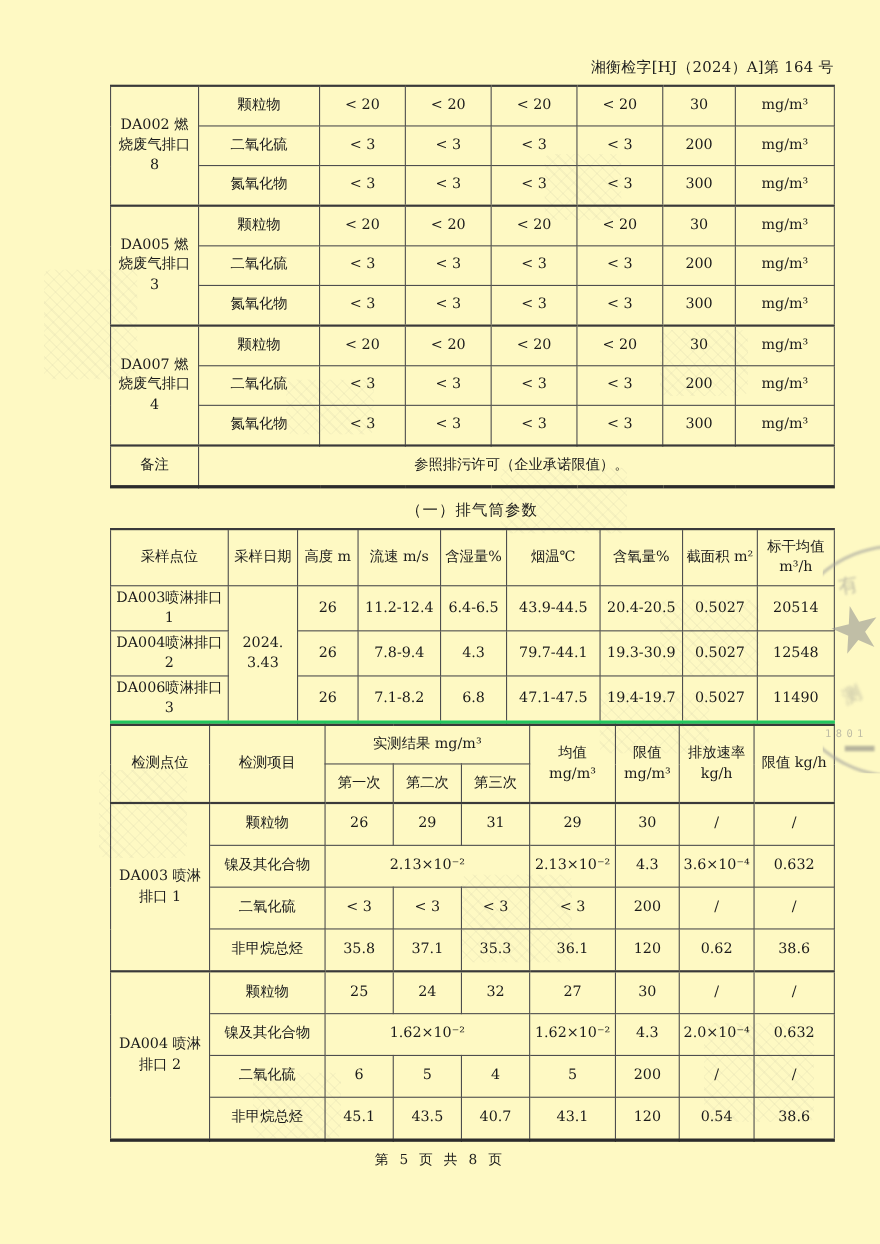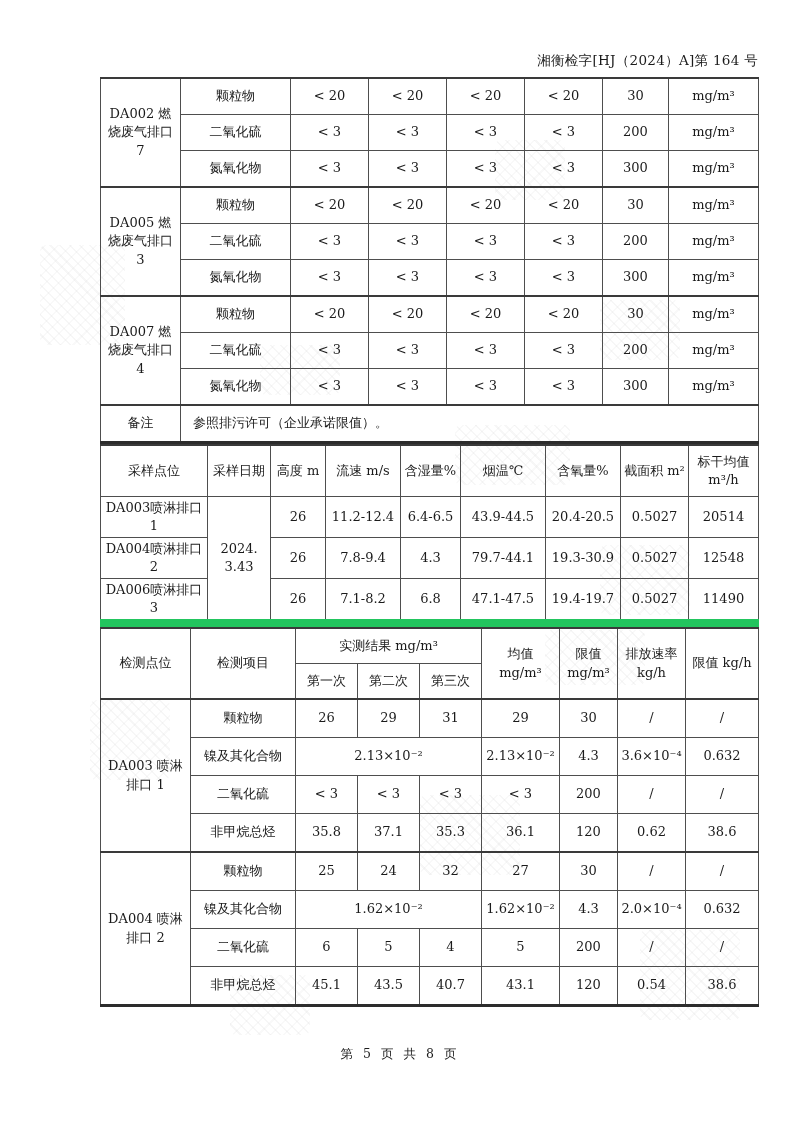--- a/index.html
+++ b/index.html
@@ -1,37 +1,37 @@
 <!DOCTYPE html>
 <html><head>
 <meta charset="utf-8">
 <style>
   html,body{margin:0;padding:0;background:#e8e8e6;}
   .page{
     position:relative;width:800px;height:1131px;margin:0 auto;
-    background:#ffffff;overflow:hidden;
+    background:#fef9c3;overflow:hidden;
     font-family:"DejaVu Serif","DejaVu Sans","Liberation Serif",serif;
     color:#1b1b1b;
   }
   .content{position:absolute;left:100px;top:0;width:658px;}
   .docnum{padding-top:52px;margin-bottom:7px;text-align:right;font-size:13.5px;letter-spacing:.3px;}
 
   table{border-collapse:collapse;table-layout:fixed;width:658px;font-size:13px;}
   td,th{
     border:1px solid #4e4e4e;text-align:center;vertical-align:middle;
     padding:1px 3px;font-weight:normal;line-height:1.4;word-break:break-word;
   }
   .t1{border-top:2px solid #3a3a3a;border-bottom:3px solid #2c2c2c;}
   .t1 td{height:33px;}
   .t1 tr.gsep td{border-top:2px solid #3a3a3a;}
-  .t1 td.remark-text{text-align:left;padding-left:12px;}
+  .t1 td.remark-text{text-align:center;padding-left:12px;}
 
   .sec-title{margin:11px 0 7px;text-align:center;font-size:14px;letter-spacing:1px;}
 
-  .t2{border-top:2px solid #3a3a3a;border-bottom:8px solid #22c55e;}
+  .t2{border-top:2px solid #3a3a3a;border-bottom:3px solid #22c55e;}
   .t2 th{height:48px;}
   .t2 td{height:38px;}
   .date-line{display:block;text-align:center;}
 
   .t3{border-top:2px solid #3a3a3a;border-bottom:3px solid #2c2c2c;}
   .t3 th{height:32px;}
   .t3 td{height:35px;}
   .t3 tr.gsep td{border-top:2px solid #3a3a3a;}
 
   .footer{position:absolute;left:0;top:1046px;width:100%;text-align:center;font-size:12.5px;letter-spacing:3px;}
@@ -85,21 +85,21 @@
           <col style="width:78px">
           <col style="width:78px">
         <col style="width:78px">
           <col style="width:78px">
           <col style="width:66px">
           <col style="width:90px">
       </colgroup>
 
       <tbody>
           <tr class="gsep">
-        <td rowspan="3">DA002 燃烧废气排口 7</td>
+        <td rowspan="3">DA002 燃烧废气排口 8</td>
         <td>颗粒物</td>
         <td>&lt; 20</td>
         <td>&lt; 20</td>
         <td>&lt; 20</td>
         <td>&lt; 20</td>
         <td>30</td>
         <td>mg/m³</td>
       </tr>
       <tr>
         <td>二氧化硫</td>
@@ -178,20 +178,21 @@
         <td>mg/m³</td>
       </tr>
 
       <tr class="gsep">
         <td>备注</td>
         <td colspan="7" class="remark-text">参照排污许可（企业承诺限值）。</td>
       </tr>
     </tbody>
       </table>
 
+    <div class="sec-title">（一）排气筒参数</div>
 
     <table class="t2">
       <colgroup>
         <col style="width:107px">
           <col style="width:63px">
           <col style="width:55px">
           <col style="width:75px">
           <col style="width:60px">
         <col style="width:85px">
           <col style="width:75px">
@@ -353,16 +354,24 @@
         <td>43.1</td>
         <td>120</td>
         <td>0.54</td>
         <td>38.6</td>
       </tr>
     </tbody>
       </table>
 
   </div>
 
+  <div class="stamp">
+    <div class="stamp-arc"></div>
+    <div class="stamp-char-top">有</div>
+    <div class="stamp-star"></div>
+    <div class="stamp-char-bottom">测</div>
+    <div class="stamp-digits">1801</div>
+    <div class="stamp-smudge"></div>
+  </div>
 
   <div class="footer">第 5 页 共 8 页</div>
 
 </div>
 
 </body></html>

